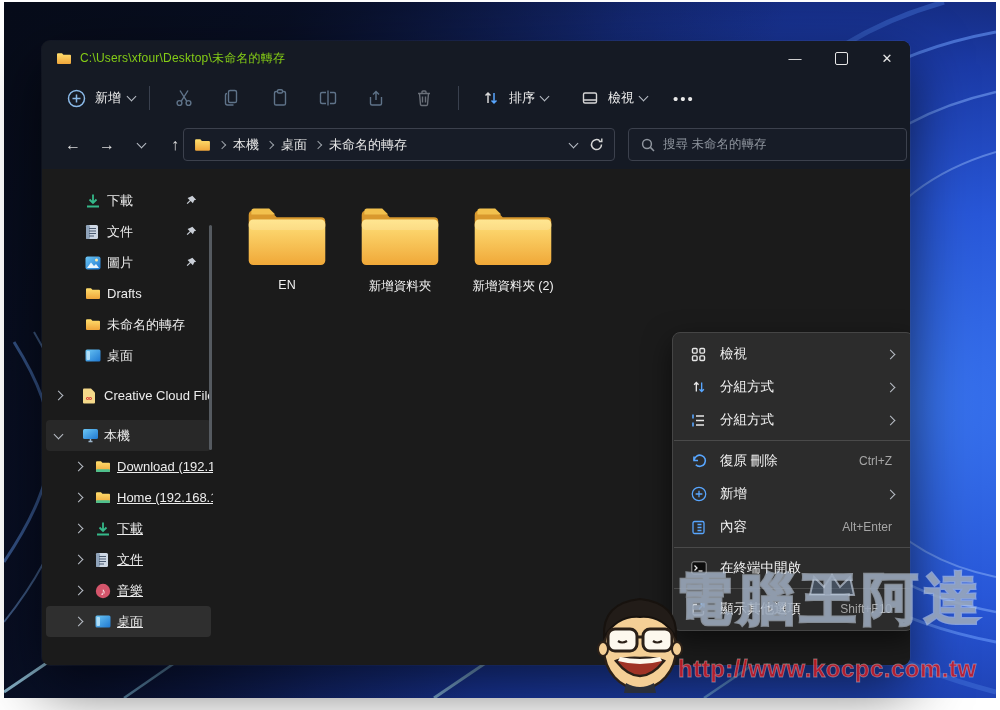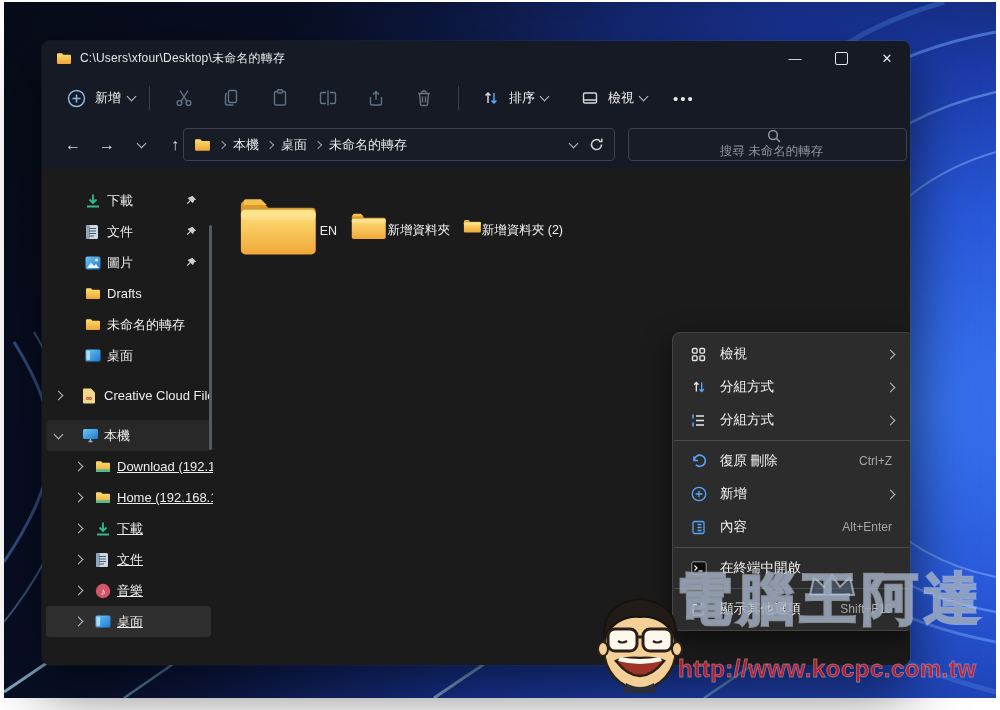--- a/index.html
+++ b/index.html
@@ -15,21 +15,21 @@
 
   
   .win{position:absolute;left:42px;top:41px;width:868px;height:624px;background:#1c1c1c;
     border-radius:8px;box-shadow:0 22px 60px rgba(0,0,0,.65),0 0 0 1px rgba(255,255,255,.06);
     overflow:hidden;z-index:10;color:#e8e8e8;}
   .chrome{position:absolute;left:0;top:0;right:0;height:128px;background:#151a24;}
 
   
   .titlebar{position:absolute;left:0;top:0;right:0;height:34px;display:flex;align-items:center;}
   .title-ficon{margin-left:14px;display:flex;}
-  .title-text{margin-left:8px;font-size:12px;color:#e5e5e5;letter-spacing:.2px;}
+  .title-text{margin-left:8px;font-size:12px;color:#84cc16;letter-spacing:.2px;}
   .caption{position:absolute;right:0;top:0;height:34px;display:flex;}
   .cap-btn{width:46px;height:34px;display:flex;align-items:center;justify-content:center;color:#e6e6e6;font-size:13px;}
   .cap-max{width:11px;height:11px;border:1.3px solid #e6e6e6;border-radius:2px;}
 
   
   .cmdbar{position:absolute;left:0;top:34px;right:0;height:46px;display:flex;align-items:center;}
   .cmd-new{display:flex;align-items:center;gap:7px;margin-left:22px;font-size:13px;color:#eee;}
   .divider{width:1px;height:24px;background:#39404e;margin:0 14px;}
   .ico24{width:24px;height:24px;display:flex;align-items:center;justify-content:center;}
   .cmd-icons{display:flex;align-items:center;gap:24px;margin-left:8px;}
@@ -41,21 +41,21 @@
   
   .navrow{position:absolute;left:0;top:80px;right:0;height:48px;display:flex;align-items:center;}
   .nav-arrow{width:30px;height:30px;display:flex;align-items:center;justify-content:center;font-size:16px;color:#dcdcdc;margin-left:4px;}
   .nav-arrow:first-child{margin-left:16px;}
   .nav-arrow.dim{color:#8a8f98;}
   .field{height:33px;background:#171c27;border:1px solid #3c414d;border-radius:4px;display:flex;align-items:center;box-sizing:border-box;}
   .addr{position:absolute;left:141px;top:7px;width:432px;}
   .addr .crumbs{display:flex;align-items:center;font-size:13px;color:#e6e6e6;gap:8px;margin-left:10px;flex:1;}
   .crumb-sep{display:inline-block;width:5px;height:5px;border-right:1.3px solid #9aa0a8;border-bottom:1.3px solid #9aa0a8;transform:rotate(-45deg);}
   .addr-right{display:flex;align-items:center;gap:12px;margin-right:10px;}
-  .search{position:absolute;left:586px;top:7px;width:279px;flex-direction:column;}
+  .search{position:absolute;left:586px;top:7px;width:279px;}
   .search .ph{font-size:12.5px;color:#8f959e;margin-left:8px;}
   .search svg{margin-left:12px;}
 
   
   .winbody{position:absolute;left:0;top:128px;right:0;bottom:0;background:#1b1b1b;}
   .sidebar{position:absolute;left:0;top:0;width:173px;bottom:0;overflow:hidden;padding-top:16px;box-sizing:border-box;}
   .srow{position:relative;height:31px;display:flex;align-items:center;font-size:13px;color:#ececec;border-radius:4px;margin:0 4px;}
   .srow .sicon{position:absolute;left:39px;display:flex;}
   .srow .slabel{position:absolute;left:61px;white-space:nowrap;overflow:hidden;max-width:100px;}
   .srow .pin{position:absolute;right:14px;display:flex;}
@@ -64,21 +64,21 @@
   .srow.tree .slabel{left:58px;max-width:108px;}
   .srow.child .tchev{left:29px;}
   .srow.child .sicon{left:49px;}
   .srow.child .slabel{left:71px;max-width:96px;text-decoration:underline;}
   .srow.hl{background:rgba(255,255,255,.06);}
   .srow.hl2{background:rgba(255,255,255,.09);}
   .sgap{height:9px;}
   .vscroll{position:absolute;right:3px;top:56px;width:3px;height:225px;background:#555a60;border-radius:2px;}
 
   .main{position:absolute;left:173px;top:0;right:0;bottom:0;}
-  .tile{position:absolute;width:100px;top:24px;display:flex;align-items:center;}
+  .tile{position:absolute;width:100px;top:34px;display:flex;flex-direction:column;align-items:center;}
   .tile .fname{margin-top:9px;font-size:12.5px;color:#f0f0f0;white-space:nowrap;}
 
   
   .ctx{position:absolute;left:630px;top:291px;width:240px;background:#2c2c2c;border:1px solid #454545;
     border-radius:8px;box-shadow:0 10px 28px rgba(0,0,0,.55);padding:4px 0;z-index:30;}
   .mrow{height:32px;margin:1px 5px;border-radius:4px;display:flex;align-items:center;position:relative;}
   .micon{width:17px;height:17px;margin-left:12px;display:flex;align-items:center;justify-content:center;}
   .mlabel{margin-left:13px;font-size:13.5px;color:#f2f2f2;white-space:nowrap;}
   .mshort{position:absolute;right:16px;font-size:12px;color:#a6a6a6;}
   .msub{position:absolute;right:14px;}

